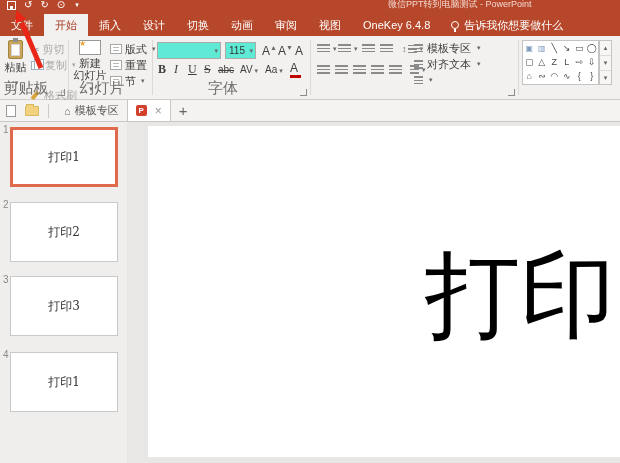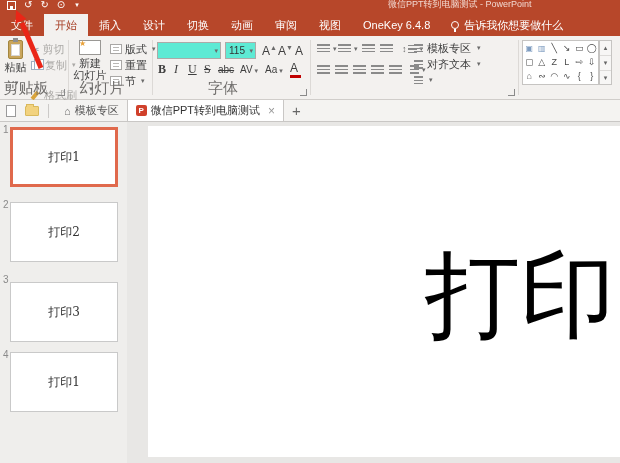--- a/index.html
+++ b/index.html
@@ -285,37 +285,36 @@
 <div class="tabbar">
   <span class="newdoc-ic"></span>
   <span class="folder-ic"></span>
   <span class="tb-sep"></span>
   <div class="doctab">
     <span class="home-g">⌂</span>
     <span>模板专区</span>
   </div>
   <div class="doctab active">
     <span class="pptbadge">P</span>
-    <span>微信PPT转到电脑测试</span>
     <span class="closex">×</span>
   </div>
   <span class="addtab">+</span>
 </div>
 
 <div class="panel">
   <span class="thumb-num" style="top:2px">1</span>
   <div class="thumb selected" style="top:5px">
       <span>打印1</span>
     </div>
   <span class="thumb-num" style="top:77px">2</span>
   <div class="thumb" style="top:80px">
       <span>打印2</span>
     </div>
   <span class="thumb-num" style="top:152px">3</span>
-  <div class="thumb" style="top:160px">
+  <div class="thumb" style="top:154px">
       <span>打印3</span>
     </div>
   <span class="thumb-num" style="top:227px">4</span>
   <div class="thumb" style="top:230px">
       <span>打印1</span>
     </div>
 </div>
 
 <div class="canvas">
   <div class="slide">

